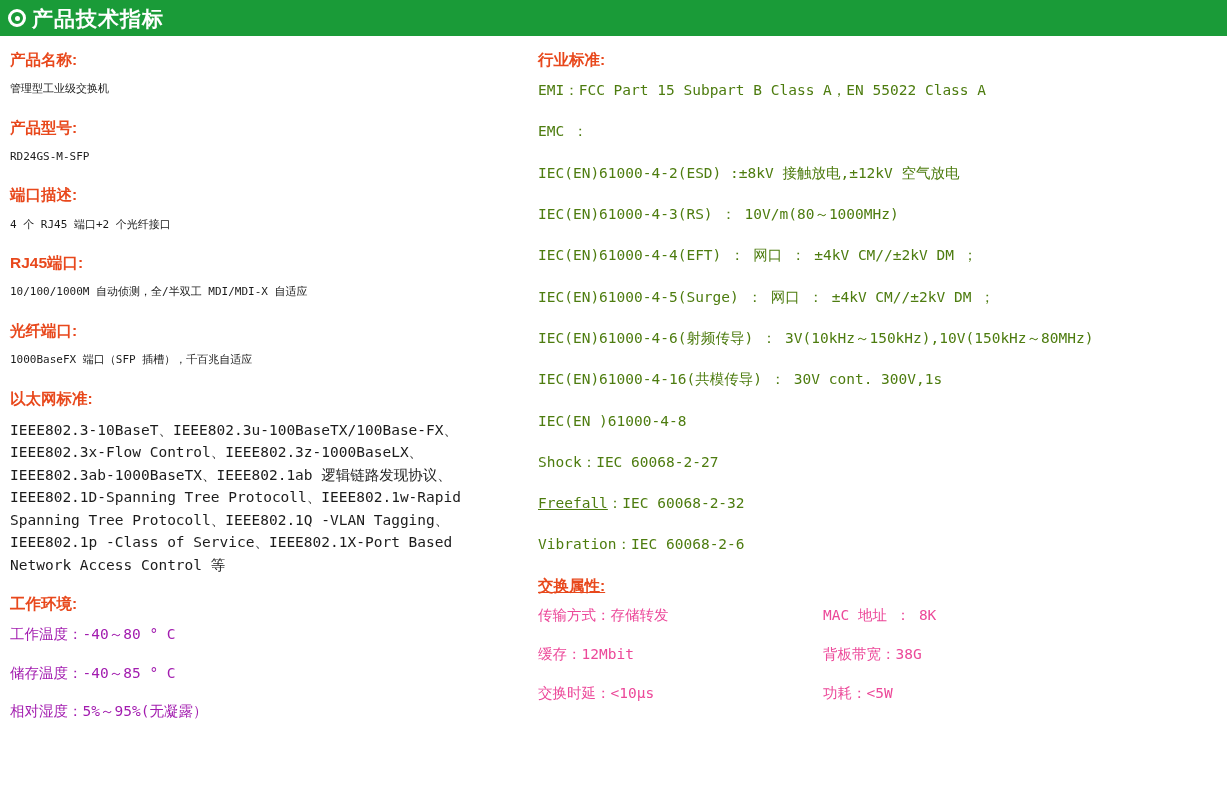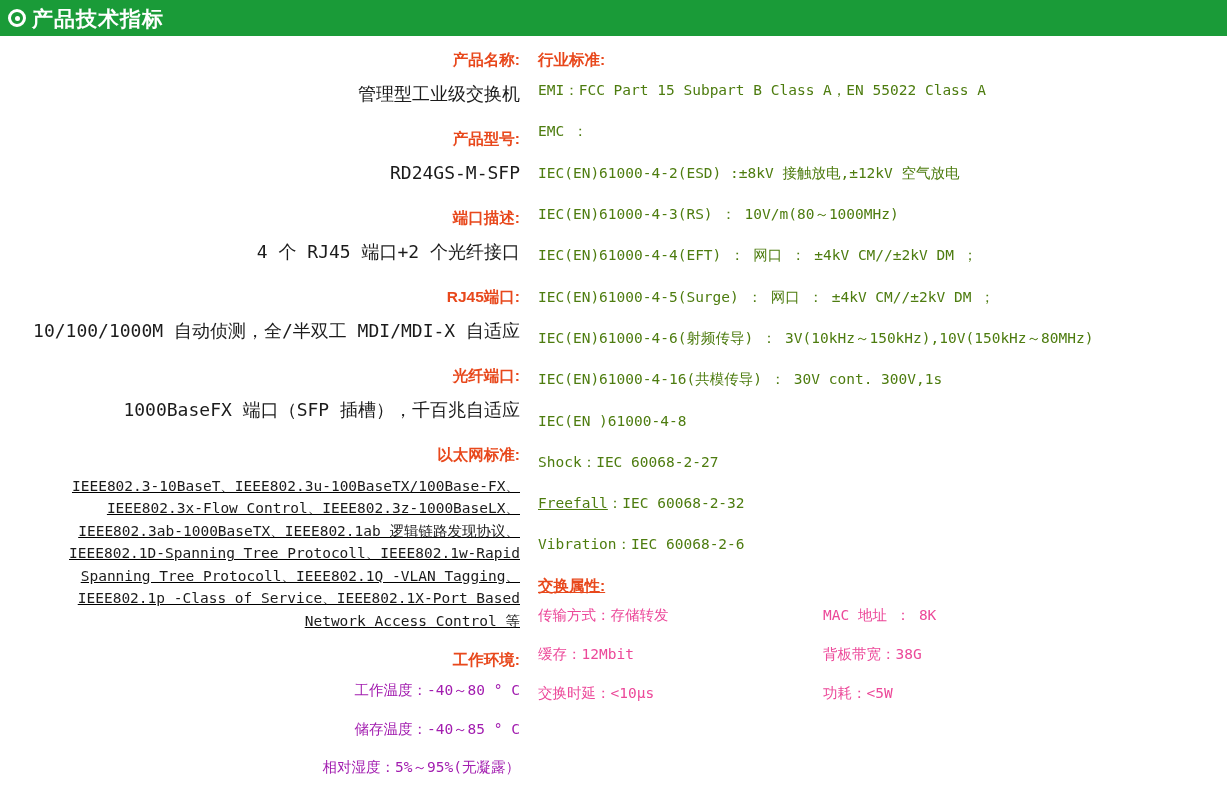--- a/index.html
+++ b/index.html
@@ -60,37 +60,36 @@
   
   .columns {
     display: flex;
     padding-top: 14px;
   }
   .col {
     box-sizing: border-box;
   }
   .col-left {
     width: 520px;
-    padding-left: 18px;
-    text-align: right;
+    padding-left: 10px;
   }
   .col-right {
     width: 707px;
     padding-left: 18px;
   }
   .section-title {
     color: #e8481c;
     font-weight: bold;
     font-size: 15.5px;
     margin: 0 0 10px 0;
     line-height: 1.3;
   }
   .body-line {
     font-family: "DejaVu Sans Mono", monospace;
-    font-size: 18px;
+    font-size: 11px;
     line-height: 1.6;
     color: #1b1b1b;
     margin: 0 0 20px 0;
   }
   .block-lines p {
     font-family: "DejaVu Sans Mono", monospace;
     font-size: 14.5px;
     line-height: 1.58;
     color: #1b1b1b;
     margin: 0;
@@ -148,21 +147,21 @@
       <div class="section-title">端口描述:</div>
       <div class="body-line">4 个 RJ45 端口+2 个光纤接口</div>
 
       <div class="section-title">RJ45端口:</div>
       <div class="body-line">10/100/1000M 自动侦测，全/半双工 MDI/MDI-X 自适应</div>
 
       <div class="section-title">光纤端口:</div>
       <div class="body-line">1000BaseFX 端口（SFP 插槽），千百兆自适应</div>
 
       <div class="section-title">以太网标准:</div>
-      <div class="block-lines eth-block" style="margin-bottom:18px;text-decoration:underline;">
+      <div class="block-lines eth-block" style="margin-bottom:18px;">
         <p>IEEE802.3-10BaseT、IEEE802.3u-100BaseTX/100Base-FX、</p>
         <p>IEEE802.3x-Flow Control、IEEE802.3z-1000BaseLX、</p>
         <p>IEEE802.3ab-1000BaseTX、IEEE802.1ab 逻辑链路发现协议、</p>
         <p>IEEE802.1D-Spanning Tree Protocoll、IEEE802.1w-Rapid</p>
         <p>Spanning Tree Protocoll、IEEE802.1Q -VLAN Tagging、</p>
         <p>IEEE802.1p -Class of Service、IEEE802.1X-Port Based</p>
         <p>Network Access Control 等</p>
       </div>
 
       <div class="section-title">工作环境:</div>

